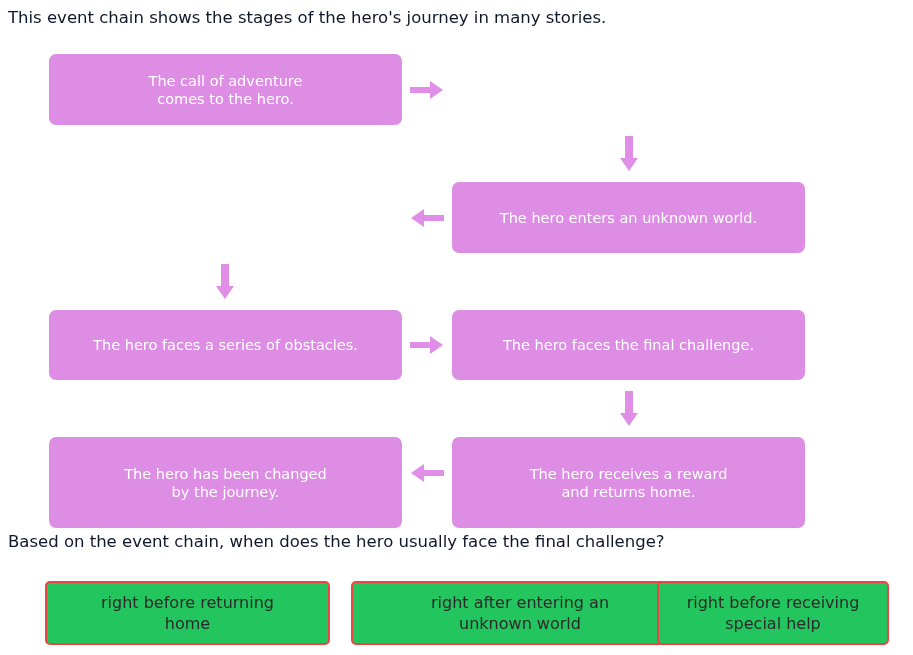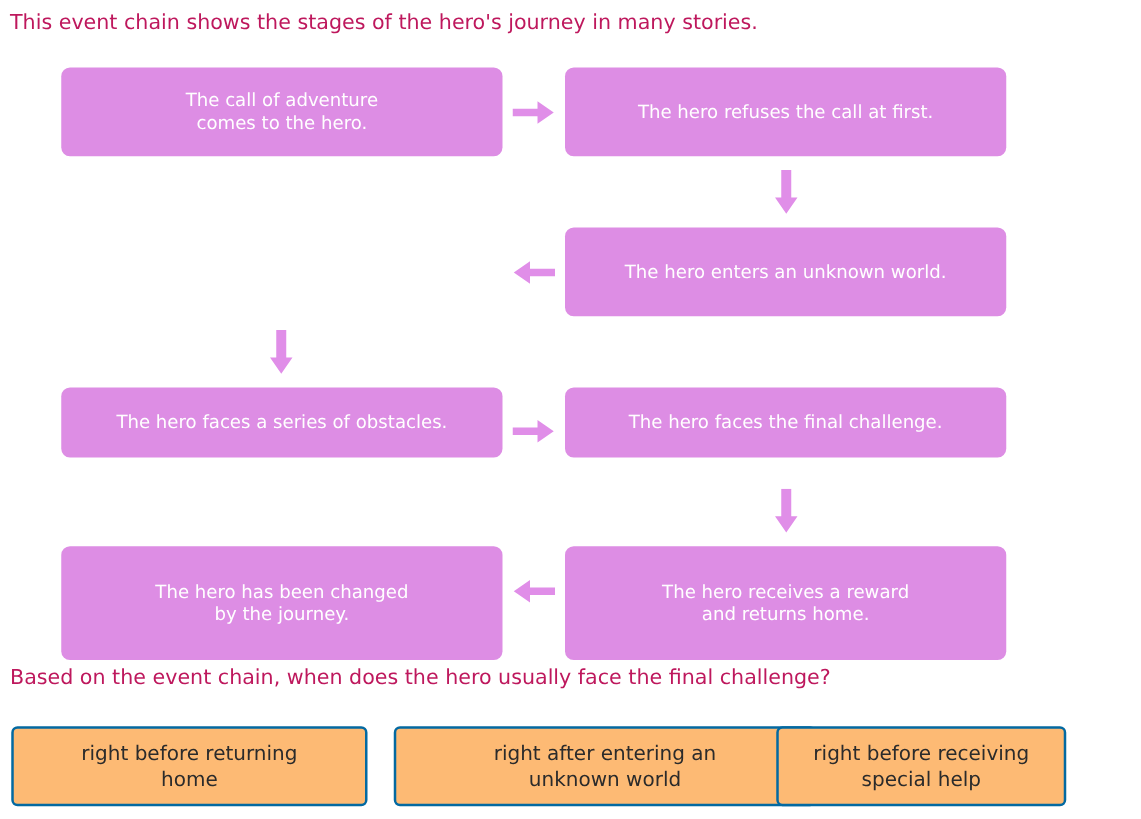--- a/index.html
+++ b/index.html
@@ -13,21 +13,21 @@
     height: 655px;
     font-family: "DejaVu Sans", "Liberation Sans", sans-serif;
     overflow: hidden;
     position: relative;
   }
 
   
   .prompt {
     position: absolute;
     left: 8px;
-    color: #be185d;
+    color: #0f172a;
     font-size: 16.5px;
     line-height: 20px;
     white-space: nowrap;
   }
   #intro-text { top: 8px; }
   #question-text { top: 532px; text-align: center; }
 
   
   #event-chain {
     position: absolute;
@@ -50,21 +50,21 @@
     justify-content: center;
     padding: 0 10px;
     box-sizing: border-box;
     white-space: pre-line;
   }
   .chain-box.left  { left: 49px;  width: 353px; }
   .chain-box.right { left: 452px; width: 353px; }
 
   .row1 { top: 54px;  height: 71px; }
   .row2 { top: 182px; height: 71px; }
-  .row3 { top: 310px; height: 56px; }
+  .row3 { top: 310px; height: 70px; }
   .row4 { top: 437px; height: 91px; }
 
   
   .arrow {
     position: absolute;
     color: #e08ee8;
     line-height: 1;
     display: flex;
     align-items: center;
     justify-content: center;
@@ -85,53 +85,53 @@
     position: absolute;
     left: 9px;
     top: 581px;
     width: 896px;
     height: 66px;
   }
   .option {
     position: absolute;
     top: 0;
     height: 64px;
-    background: #fdba74;
-    border: 2px solid #0369a1;
+    background: #22c55e;
+    border: 2px solid #ef4444;
     border-radius: 5px;
     box-sizing: border-box;
     color: #2b2b2b;
     font-size: 16px;
     line-height: 21px;
     text-align: center;
     display: flex;
     align-items: center;
     justify-content: center;
     padding: 0 8px;
     white-space: pre-line;
+    margin-left: 36px;
   }
   #option-0 { left: 0px;   width: 285px; }
   #option-1 { left: 306px; width: 338px; }
   #option-2 { left: 612px; width: 232px; }
 </style>
 </head>
 <body>
 
 <div class="prompt" id="intro-text">This event chain shows the stages of the hero's journey in many stories.</div>
 
 <div id="event-chain">
 
   <div class="chain-box left row1">The call of adventure
 comes to the hero.</div>
   <div class="arrow" id="arrow-row1-right">
     <svg width="34" height="20" viewBox="0 0 34 20" aria-hidden="true">
       <path d="M0 7 L20 7 L20 1 L33 10 L20 19 L20 13 L0 13 Z" fill="#e08ee8"></path>
     </svg>
   </div>
-  <div class="chain-box right row1">The hero refuses the call at first.</div>
 
   <div class="arrow" id="arrow-down-right-1">
     <svg width="20" height="36" viewBox="0 0 20 36" aria-hidden="true">
       <path d="M6 0 L14 0 L14 22 L19 22 L10 35 L1 22 L6 22 Z" fill="#e08ee8"></path>
     </svg>
   </div>
 
   <div class="arrow" id="arrow-row2-left">
     <svg width="34" height="20" viewBox="0 0 34 20" aria-hidden="true">
       <path d="M34 7 L14 7 L14 1 L1 10 L14 19 L14 13 L34 13 Z" fill="#e08ee8"></path>

